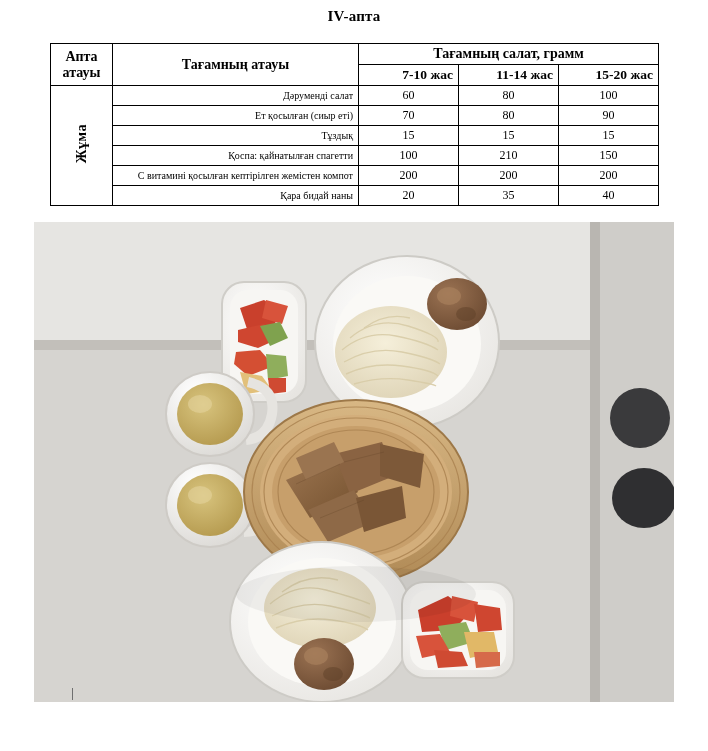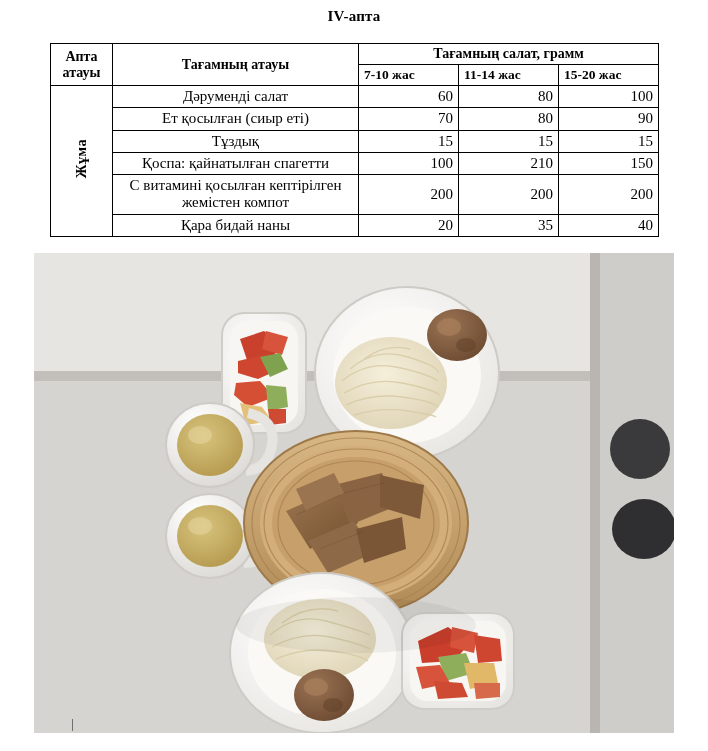--- a/index.html
+++ b/index.html
@@ -41,31 +41,31 @@
   th.hdr {
     font-weight: bold;
     text-align: center;
     font-size: 14px;
   }
   .col-week { width: 62px; }
   .col-dish { width: 246px; }
   .col-age { width: 100px; }
   .age-hdr {
     font-weight: bold;
-    text-align: left;
+    text-align: right;
     font-size: 13.5px;
   }
   td.dish {
+    text-align: right;
+    font-size: 10px;
+    line-height: 1.15;
+  }
+  td.num {
     text-align: center;
-    font-size: 15px;
-    line-height: 1.15;
-  }
-  td.num {
-    text-align: right;
-    font-size: 15px;
+    font-size: 12px;
   }
   td.weekcell {
     text-align: center;
     vertical-align: middle;
     padding: 0;
   }
   .vertical-text {
     writing-mode: vertical-rl;
     transform: rotate(180deg);
     font-weight: bold;

